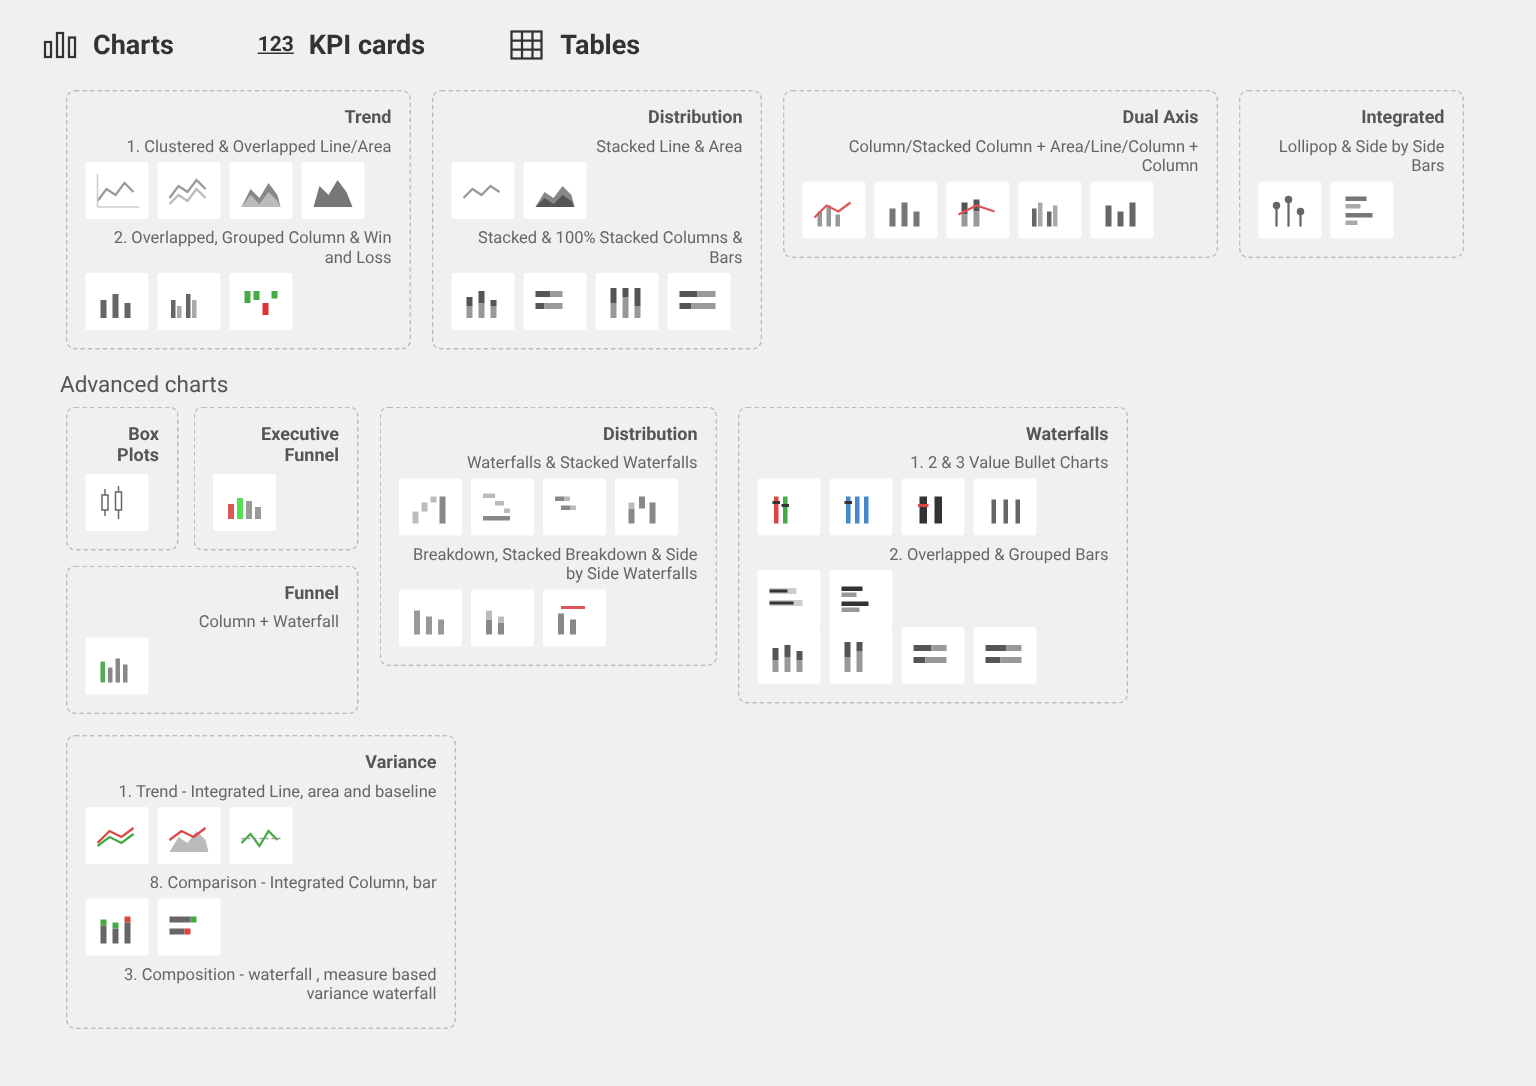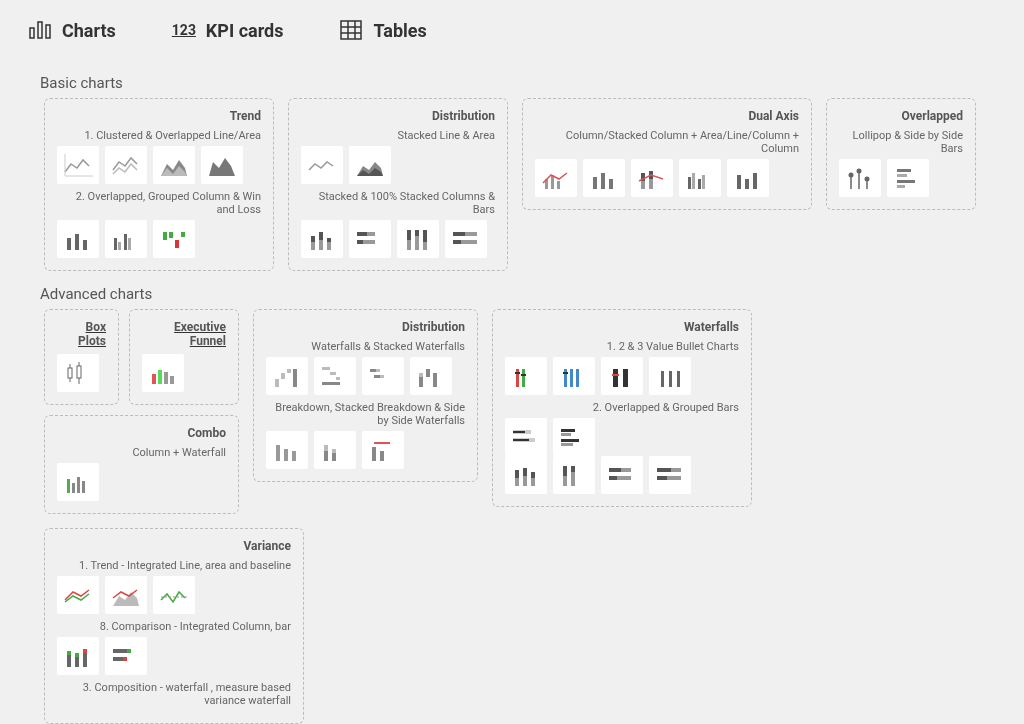--- a/index.html
+++ b/index.html
@@ -45,21 +45,20 @@
           <line x1="9" y1="3" x2="9" y2="21" stroke="#333" stroke-width="1.5"></line>
           <line x1="16" y1="3" x2="16" y2="21" stroke="#333" stroke-width="1.5"></line>
         </svg>
     </span>
     <span>Tables</span>
   </div>
 </div>
 
 <div class="content">
 
-<div class="section-title">Basic charts</div>
 <div class="groups">
 
   <div class="group" style="width:230px;">
     <div class="group-title">Trend</div>
     <div class="sub-label">1. Clustered &amp; Overlapped Line/Area</div>
     <div class="row">
       <div class="thumb">
             <svg viewBox="0 0 30 26">
               <polyline points="2,20 8,12 14,16 20,8 26,14" fill="none" stroke="#999" stroke-width="1.5"></polyline>
               <polyline points="2,24 30,24" stroke="#ccc"></polyline>
@@ -209,21 +208,21 @@
             <svg viewBox="0 0 30 26">
               <rect x="4" y="10" width="4" height="14" fill="#666"></rect>
               <rect x="12" y="14" width="4" height="10" fill="#666"></rect>
               <rect x="20" y="8" width="4" height="16" fill="#666"></rect>
             </svg>
           </div>
     </div>
   </div>
 
   <div class="group" style="width:150px;">
-    <div class="group-title">Overlapped</div>
+    <div class="group-title">Integrated</div>
     <div class="sub-label">Lollipop &amp; Side by Side Bars</div>
     <div class="row">
       <div class="thumb">
             <svg viewBox="0 0 30 26">
               <line x1="6" y1="24" x2="6" y2="12" stroke="#666" stroke-width="1.5"></line>
               <circle cx="6" cy="10" r="2.5" fill="#666"></circle>
               <line x1="14" y1="24" x2="14" y2="8" stroke="#666" stroke-width="1.5"></line>
               <circle cx="14" cy="6" r="2.5" fill="#666"></circle>
               <line x1="22" y1="24" x2="22" y2="16" stroke="#666" stroke-width="1.5"></line>
               <circle cx="22" cy="14" r="2.5" fill="#666"></circle>
@@ -237,21 +236,21 @@
               <rect x="4" y="20" width="8" height="3" fill="#aaa"></rect>
             </svg>
           </div>
     </div>
   </div>
 </div>
 
 <div class="section-title">Advanced charts</div>
 <div class="groups">
   <div style="display:flex;flex-direction:column;gap:10px;">
-    <div style="display:flex;gap:10px;text-decoration:underline;">
+    <div style="display:flex;gap:10px;">
       <div class="group" style="width:75px;">
         <div class="group-title">Box Plots</div>
         <div class="row">
               <div class="thumb">
                 <svg viewBox="0 0 30 26">
                   <rect x="5" y="8" width="4" height="10" fill="none" stroke="#666"></rect>
                   <line x1="7" y1="4" x2="7" y2="8" stroke="#666"></line>
                   <line x1="7" y1="18" x2="7" y2="22" stroke="#666"></line>
                   <rect x="14" y="6" width="4" height="12" fill="none" stroke="#666"></rect>
                   <line x1="16" y1="2" x2="16" y2="6" stroke="#666"></line>
@@ -268,21 +267,21 @@
                   <rect x="4" y="14" width="4" height="10" fill="#d55"></rect>
                   <rect x="10" y="10" width="4" height="14" fill="#5d5"></rect>
                   <rect x="16" y="12" width="4" height="12" fill="#999"></rect>
                   <rect x="22" y="16" width="4" height="8" fill="#999"></rect>
                 </svg>
               </div>
             </div>
       </div>
     </div>
     <div class="group" style="width:195px;">
-      <div class="group-title">Combo</div>
+      <div class="group-title">Funnel</div>
       <div class="sub-label">Column + Waterfall</div>
       <div class="row">
             <div class="thumb">
               <svg viewBox="0 0 30 26">
                 <rect x="4" y="10" width="3" height="14" fill="#5a5"></rect>
                 <rect x="9" y="14" width="3" height="10" fill="#888"></rect>
                 <rect x="14" y="8" width="3" height="16" fill="#888"></rect>
                 <rect x="19" y="12" width="3" height="12" fill="#888"></rect>
               </svg>
             </div>

